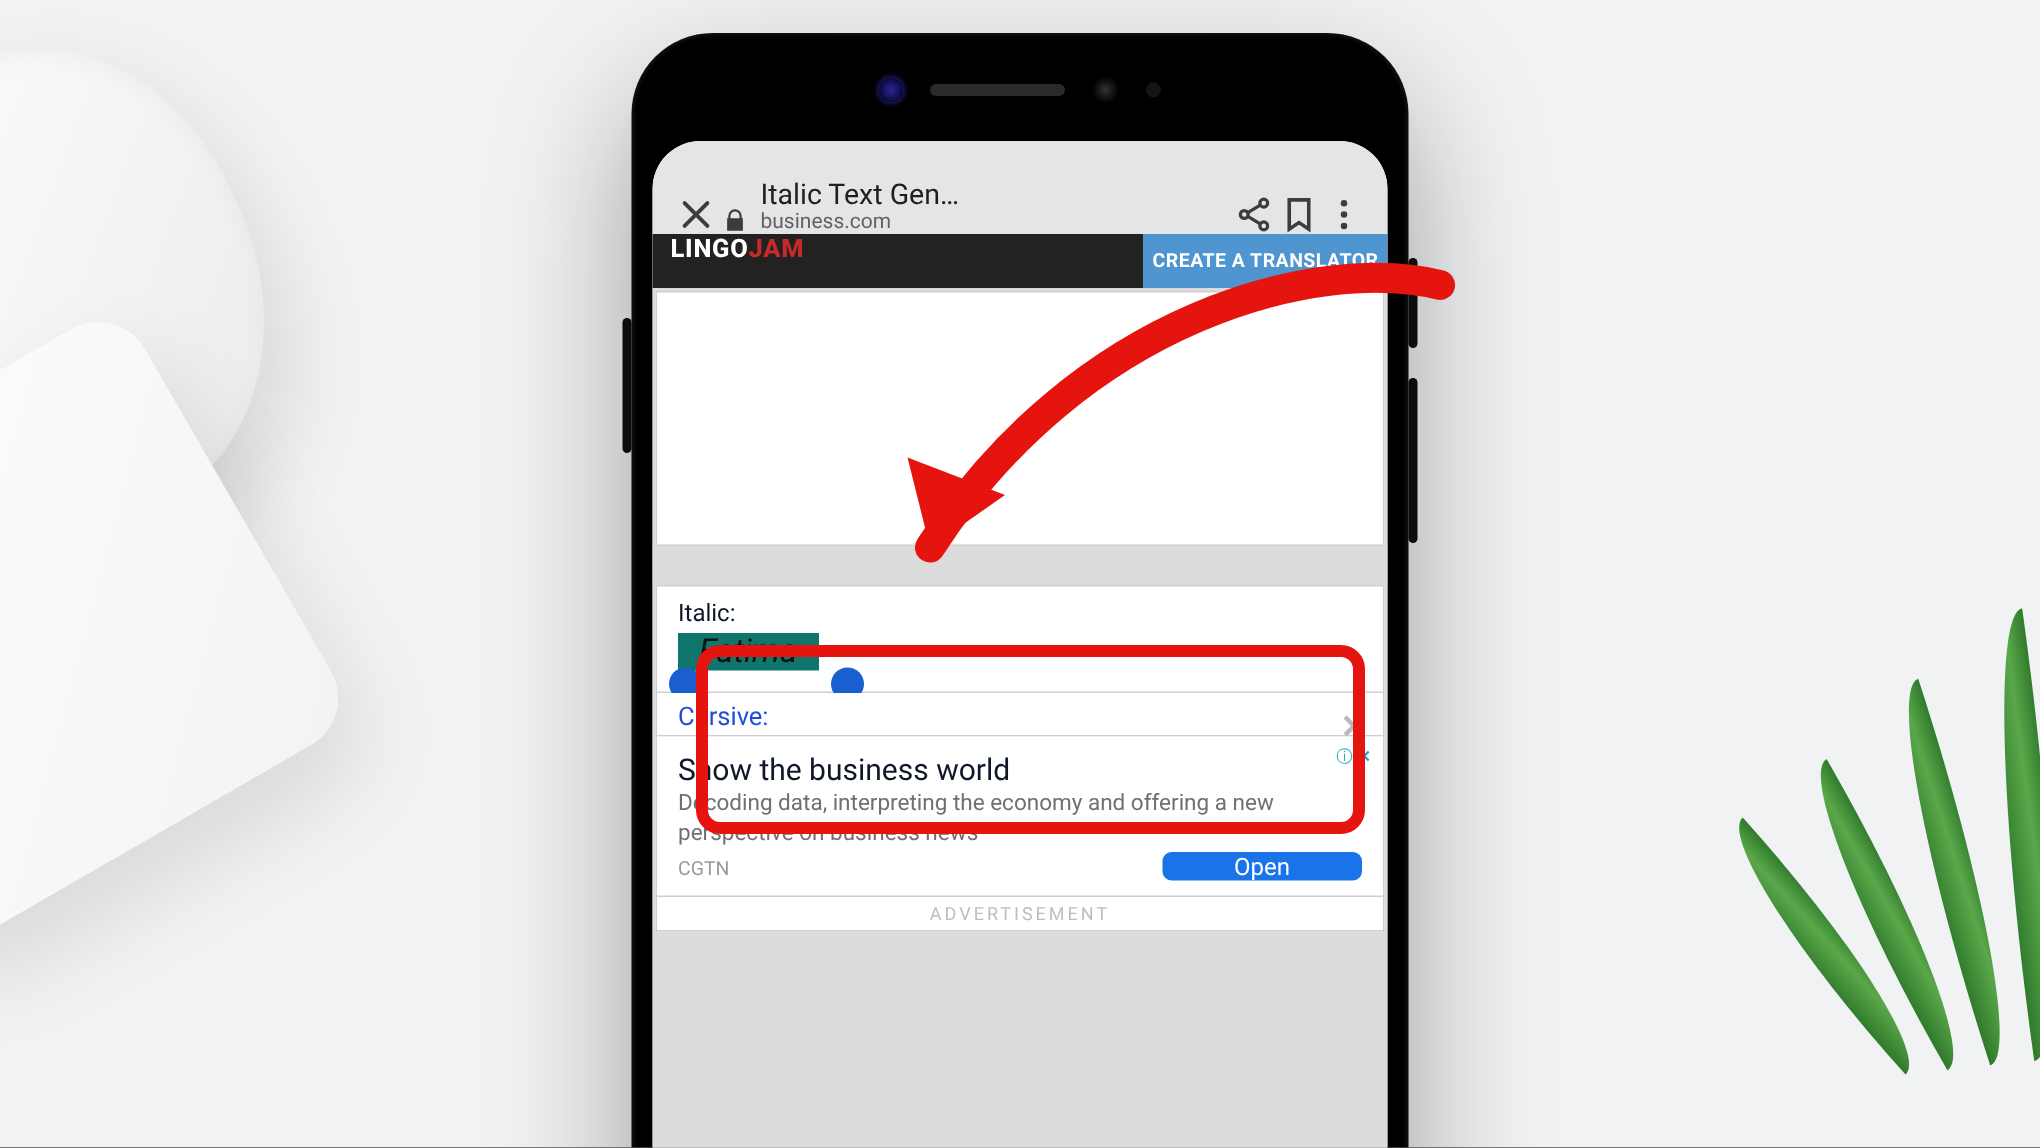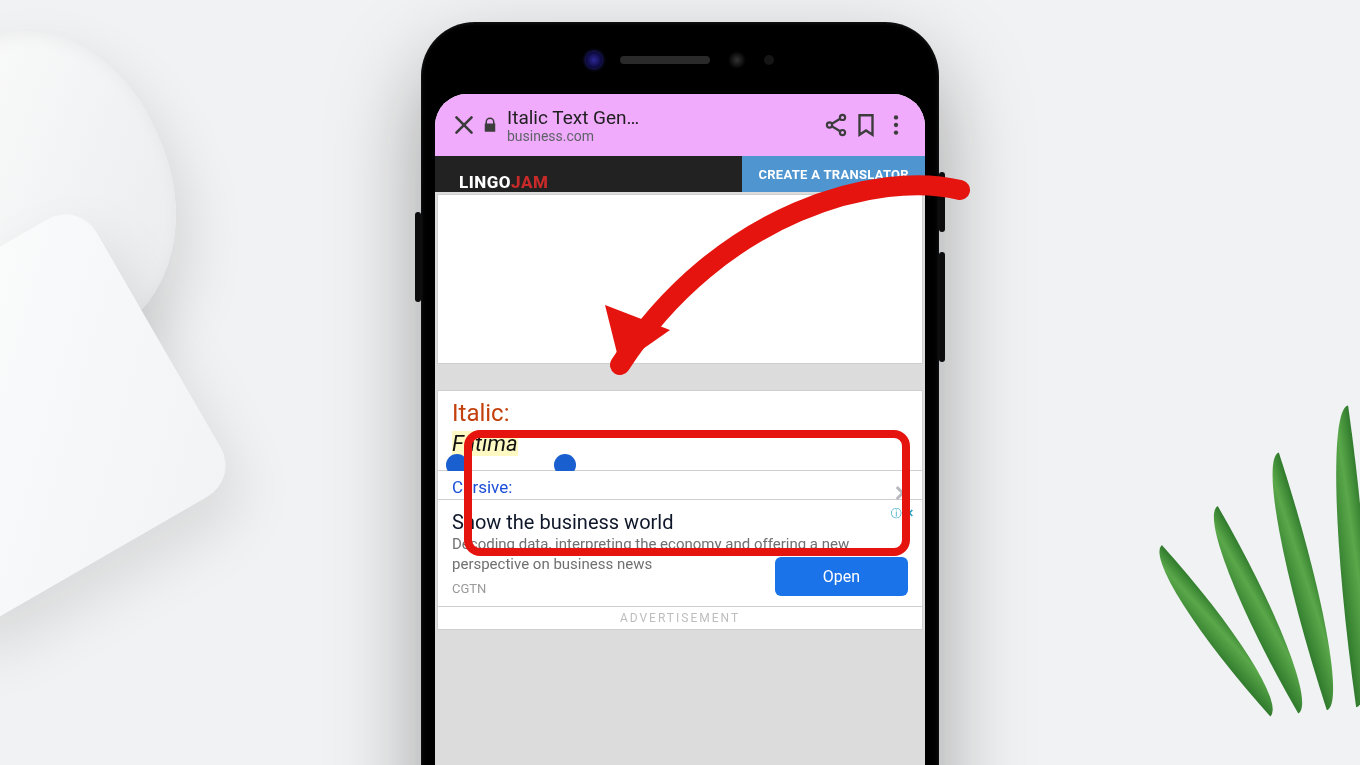--- a/index.html
+++ b/index.html
@@ -44,54 +44,54 @@
   .iris{width:16px;height:16px;border-radius:50%;background:radial-gradient(circle,#2b2896 0%,#0c083d 70%);box-shadow:0 0 4px #3a37d6}
   .speaker{width:90px;height:8px;border-radius:6px;background:#2a2a2a}
   .cam{width:18px;height:18px;border-radius:50%;background:radial-gradient(circle,#333 0%,#000 70%)}
   .sensor{width:10px;height:10px;border-radius:50%;background:#151515}
 
   .screen{
     position:absolute;left:14px;right:14px;top:72px;bottom:14px;border-radius:32px;overflow:hidden;background:#fff;
   }
 
   
-  .chrome{display:flex;align-items:center;height:62px;padding:0 16px;gap:4px;background:#f0abfc;}
+  .chrome{display:flex;align-items:flex-end;height:62px;padding:0 16px;gap:4px;background:#e5e5e5;}
   .chrome .title-block{flex:1;min-width:0;margin-left:4px}
   .chrome .pg-title{font-size:19px;color:#1f1f1f;white-space:nowrap;overflow:hidden;text-overflow:ellipsis}
   .chrome .pg-url{font-size:14px;color:#5f6368;line-height:1.1}
   .icn{width:26px;height:26px;color:#3c3c3c;display:flex;align-items:center;justify-content:center}
   .icn svg{width:100%;height:100%}
 
   
   .lj-bar{display:flex;height:36px}
-  .lj-logo{background:#222;color:#fff;display:flex;align-items:flex-end;padding:0 24px;font-weight:800;font-size:17px;letter-spacing:0.5px}
+  .lj-logo{background:#222;color:#fff;display:flex;align-items:flex-start;padding:0 12px;font-weight:800;font-size:17px;letter-spacing:0.5px}
   .lj-logo .jam{color:#c82a29}
   .lj-spacer{flex:1;background:#222}
-  .lj-cta{background:#4f95cf;color:#fff;display:flex;align-items:center;padding:0 16px;font-weight:700;font-size:13px;letter-spacing:0.3px}
+  .lj-cta{background:#4f95cf;color:#fff;display:flex;align-items:center;padding:0 6px;font-weight:700;font-size:13px;letter-spacing:0.3px}
 
   
   .page{background:#dcdcdc;height:calc(100% - 62px - 36px - 54px);overflow:hidden}
   .input-box{background:#fff;border:1px solid #cfcfcf;margin:2px 2px 0 2px;height:168px}
   .divider{height:26px;background:#dcdcdc}
 
   .result{background:#fff;border:1px solid #cfcfcf;margin:0 2px;padding:8px 14px 14px 14px;position:relative}
-  .result .label{font-size:24px;color:#c2410c}
-  .result .value{font-size:22px;font-style:italic;color:#111;display:inline-block;background:#fef9c3;padding:0 0;margin-top:4px}
+  .result .label{font-size:16px;color:#0f172a}
+  .result .value{font-size:22px;font-style:italic;color:#111;display:inline-block;background:#0f766e;padding:0 14px;margin-top:4px}
   .sel-caret{width:22px;height:22px;border-radius:50%;background:#1a5fd0;position:absolute}
 
   .cursive-row{background:#fff;border:1px solid #cfcfcf;border-top:0;margin:0 2px;padding:6px 14px 2px 14px;position:relative}
   .cursive-row .label{font-size:17px;color:#1d4ed8}
   .ad-close-faint{position:absolute;right:10px;top:10px;color:#b9b9c2;font-size:22px;font-weight:700}
 
   
   .ad{background:#fff;margin:0 2px;padding:10px 14px 10px 14px;position:relative;border:1px solid #cfcfcf;border-top:0}
   .ad .hd{color:#0f172a;font-size:20px}
   .ad .desc{color:#707070;font-size:15px;margin-top:0;line-height:1.35}
   .ad .src{color:#9a9a9a;font-size:13px;margin-top:6px}
-  .ad .open-btn{position:absolute;right:14px;bottom:10px;background:#1a73e8;color:#fff;border-radius:6px;padding:10px 48px;font-size:16px}
+  .ad .open-btn{position:absolute;right:14px;bottom:10px;background:#1a73e8;color:#fff;border-radius:6px;padding:0 48px;font-size:16px}
   .ad .corner{position:absolute;right:8px;top:6px;font-size:11px;color:#25a3c7;display:flex;gap:3px;align-items:center}
   .ad .corner .x{color:#25a3c7;font-weight:700}
   .adv-label{background:#fff;margin:0 2px;text-align:center;color:#bdbdbd;font-size:12px;letter-spacing:2px;padding:4px 0;border:1px solid #cfcfcf;border-top:0}
 
   
   .anno{position:absolute;pointer-events:none}
   .anno-box{border:8px solid #e5140f;border-radius:16px}
 
 </style>
 </head>

